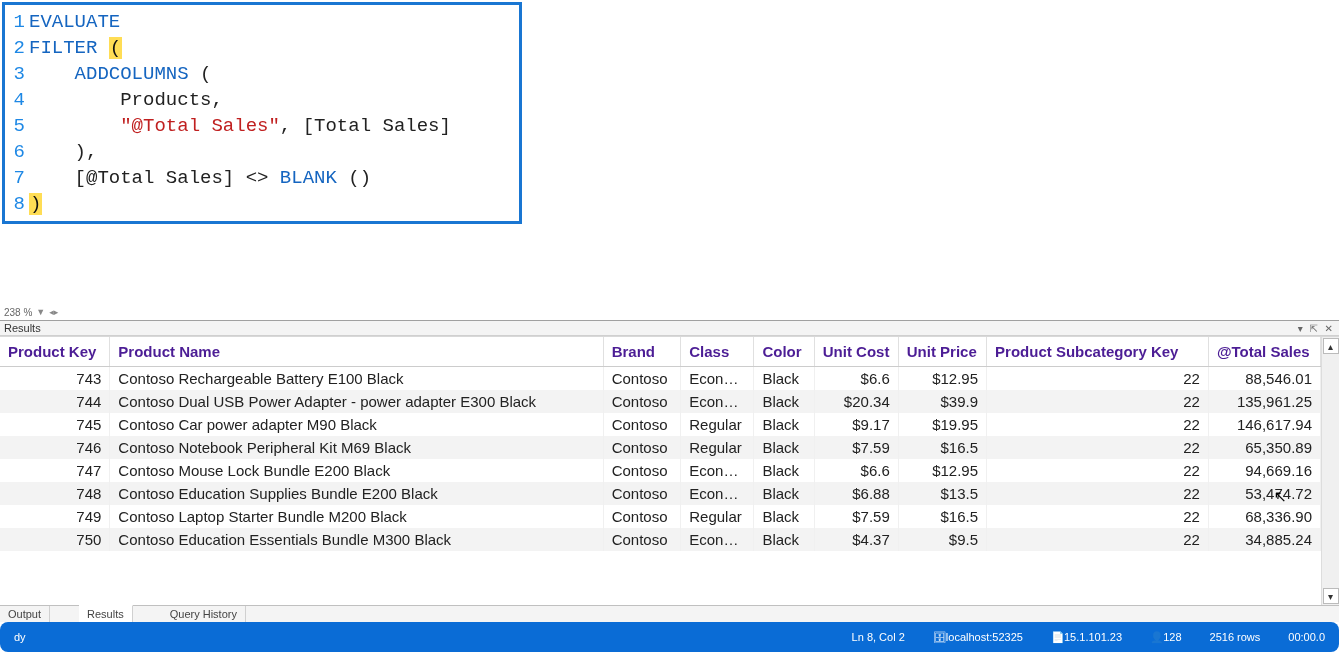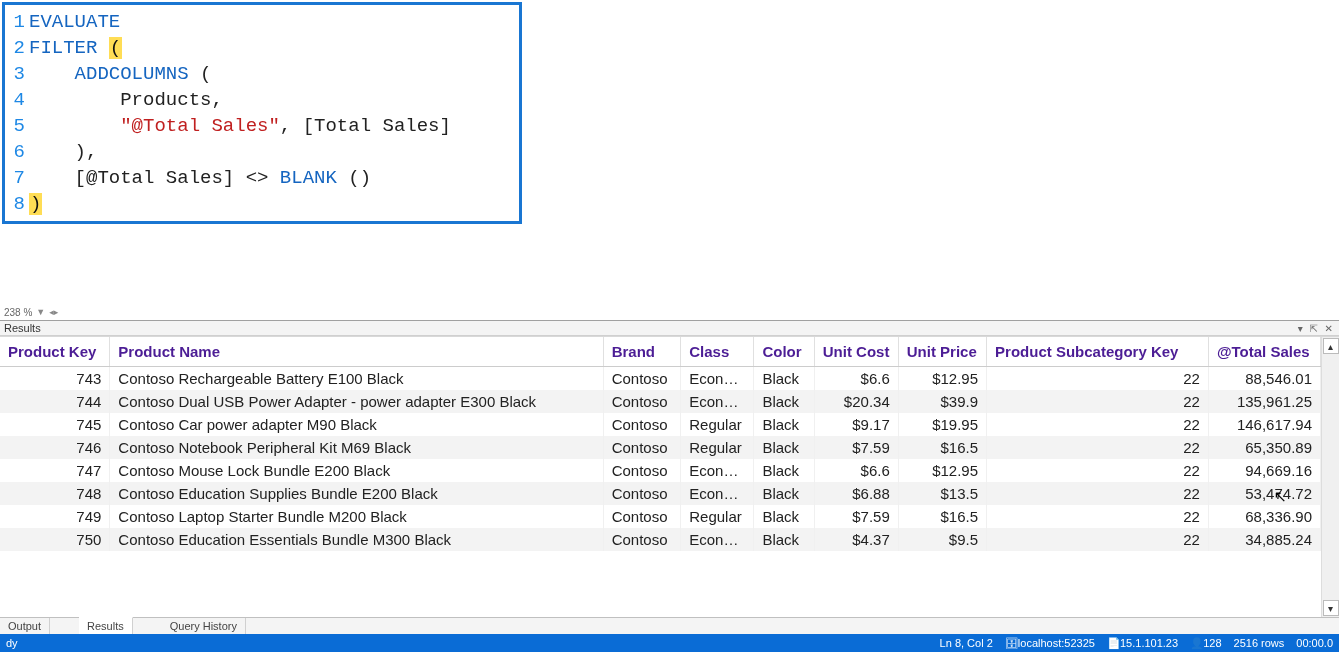--- a/index.html
+++ b/index.html
@@ -51,23 +51,23 @@
   .vscroll .track { flex: 1; }
 
   .cursor { position: absolute; top: 150px; right: 52px; font-size: 16px; pointer-events: none; color:#000; }
 
   
   .tabs { display: flex; border-top: 1px solid #c0c0c0; background: #f4f4f4; font-size: 11px; gap: 29px; }
   .tab  { padding: 2px 8px; border-right: 1px solid #d0d0d0; color: #444; cursor: pointer; }
   .tab.active { background: #fff; border-top: 1px solid #fff; margin-top: -1px; }
 
   
-  .status { height: 18px; background: #0a6cd6; color: #fff; font-size: 11px; display: flex; align-items: center; justify-content: space-between; padding: 0 6px; }
+  .status { height: 30px; background: #0a6cd6; color: #fff; font-size: 11px; display: flex; align-items: center; justify-content: space-between; padding: 0 14px; border-radius: 8px; }
   .status .left  { }
-  .status .right { display: flex; gap: 12px; align-items: center; }
+  .status .right { display: flex; gap: 28px; align-items: center; }
   .status .ico { display:inline-block; width:10px; text-align:center; }
 </style>
 </head>
 <body>
 
 <div class="root">
 
   <div class="editor-pane">
     <div class="editor-wrap" id="editor-lines">
         <div class="code-line"><span class="gutter">1</span><span class="code"><span class="tok-kw">EVALUATE</span></span></div>

